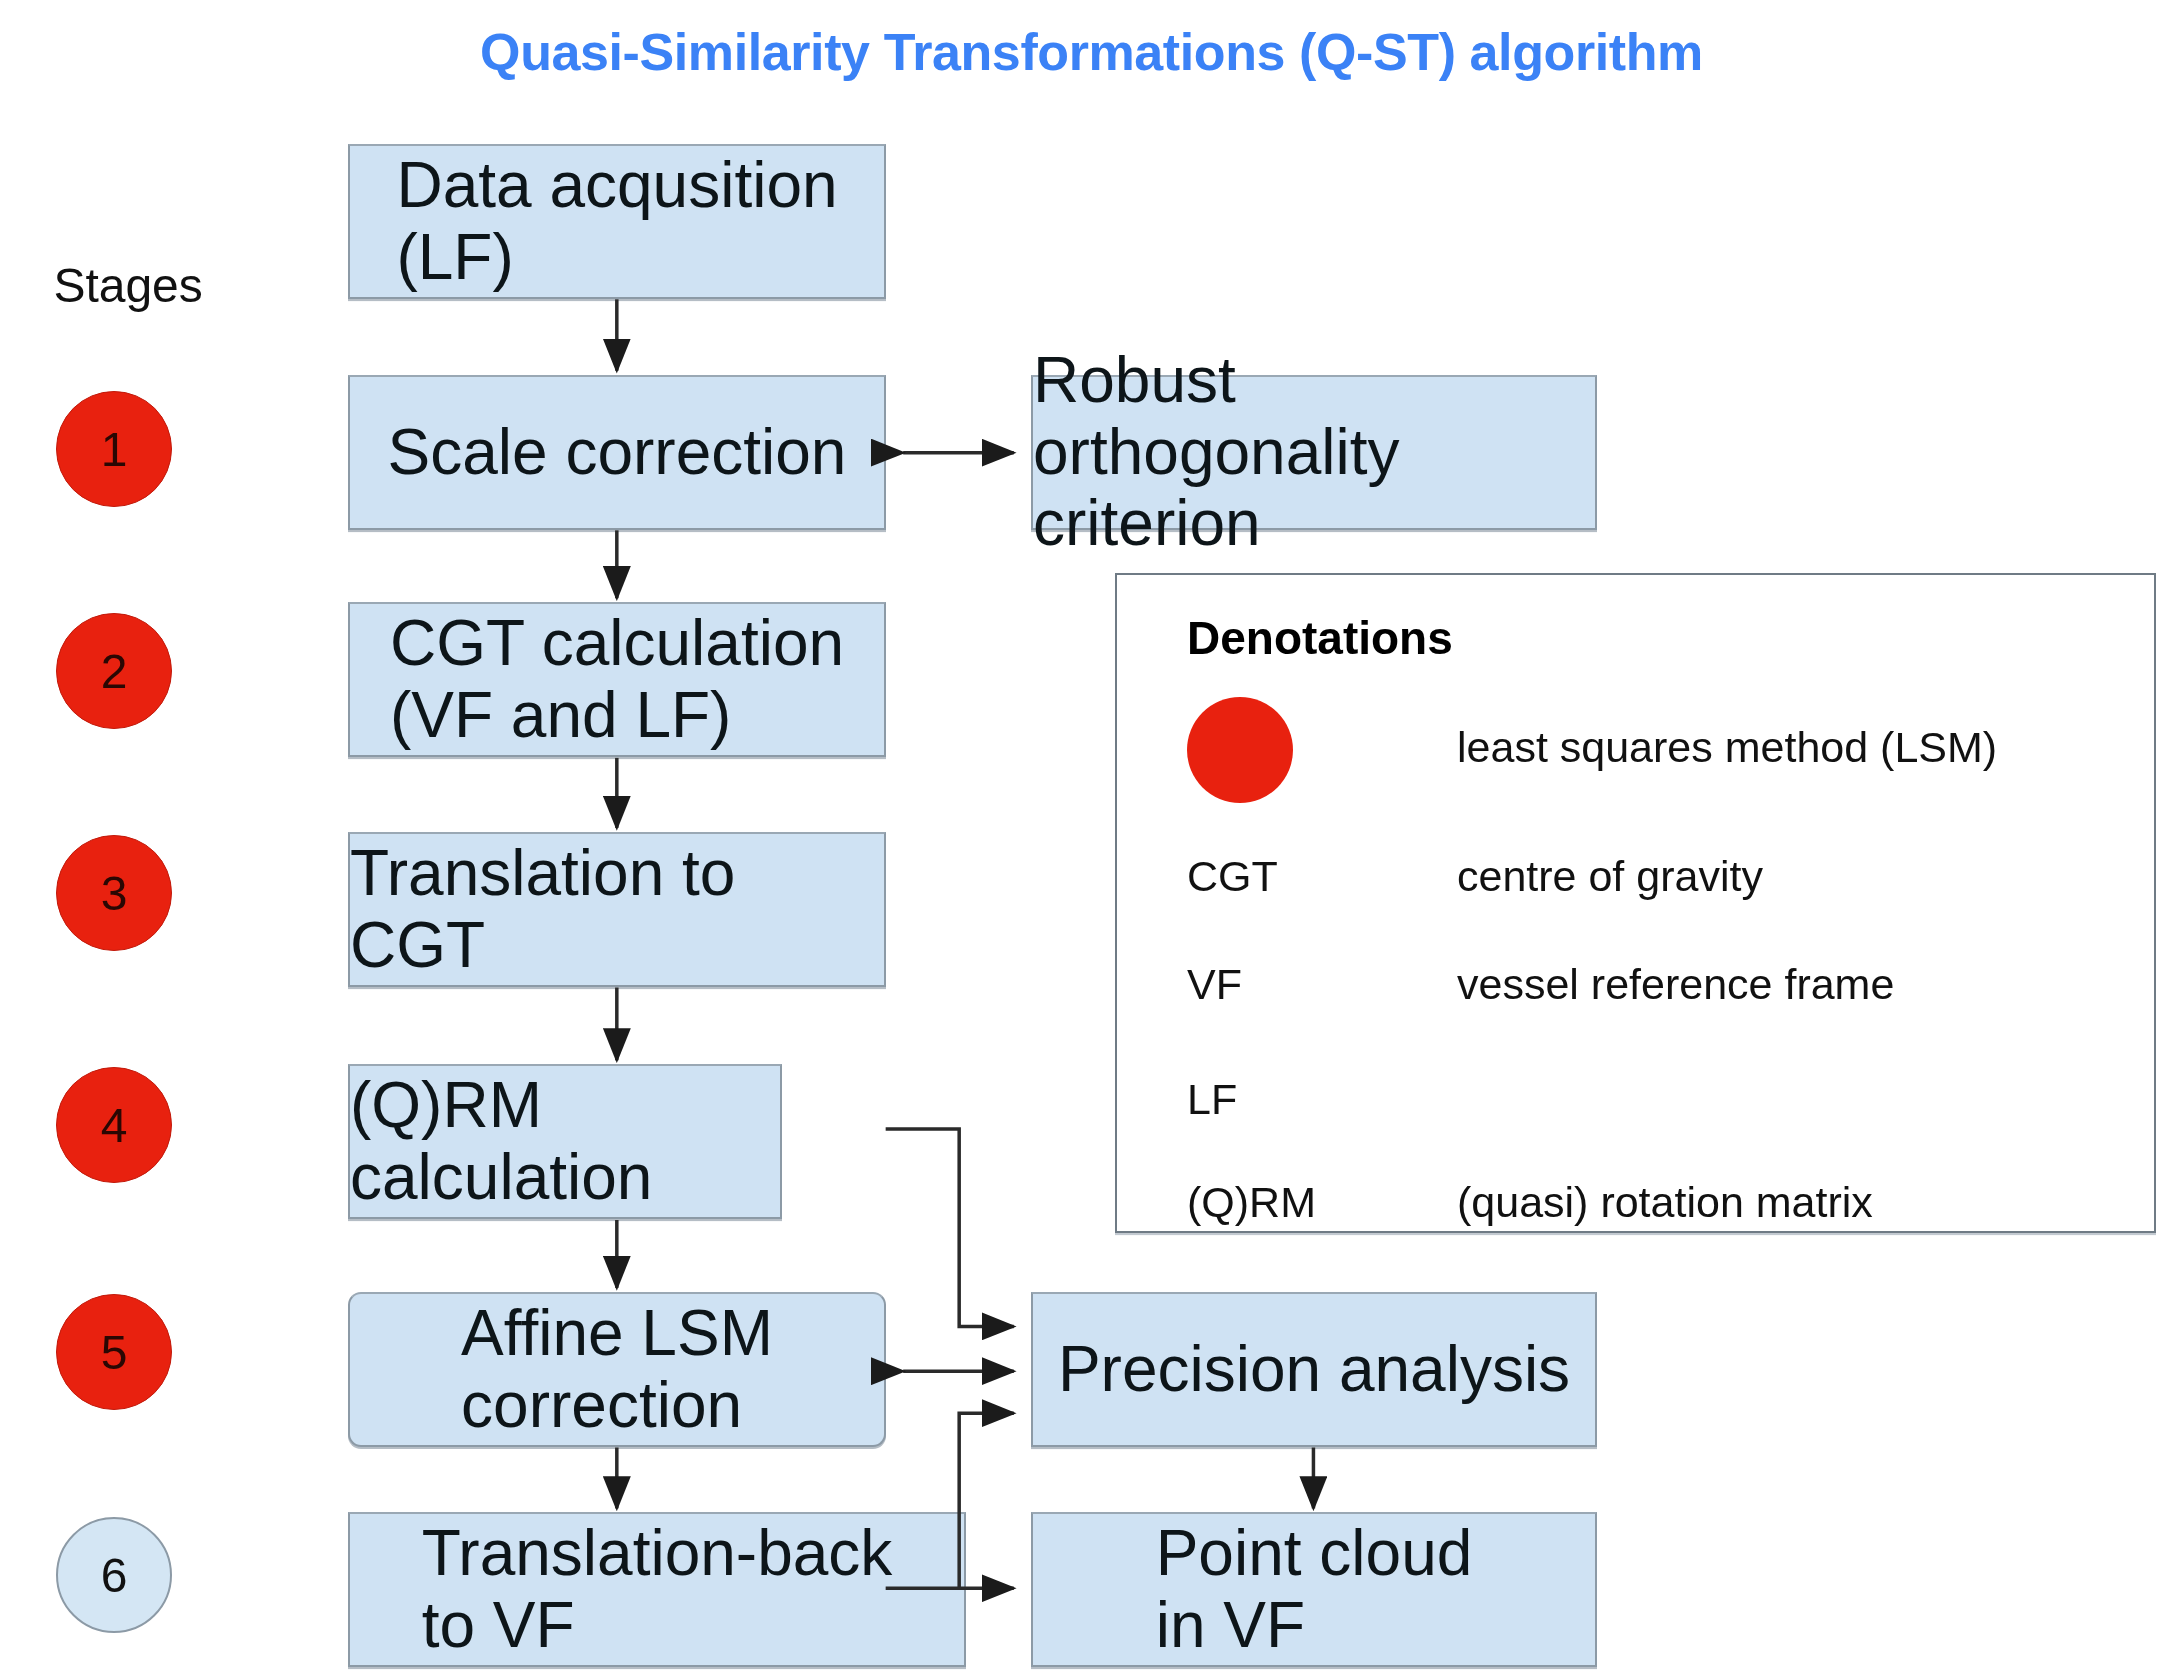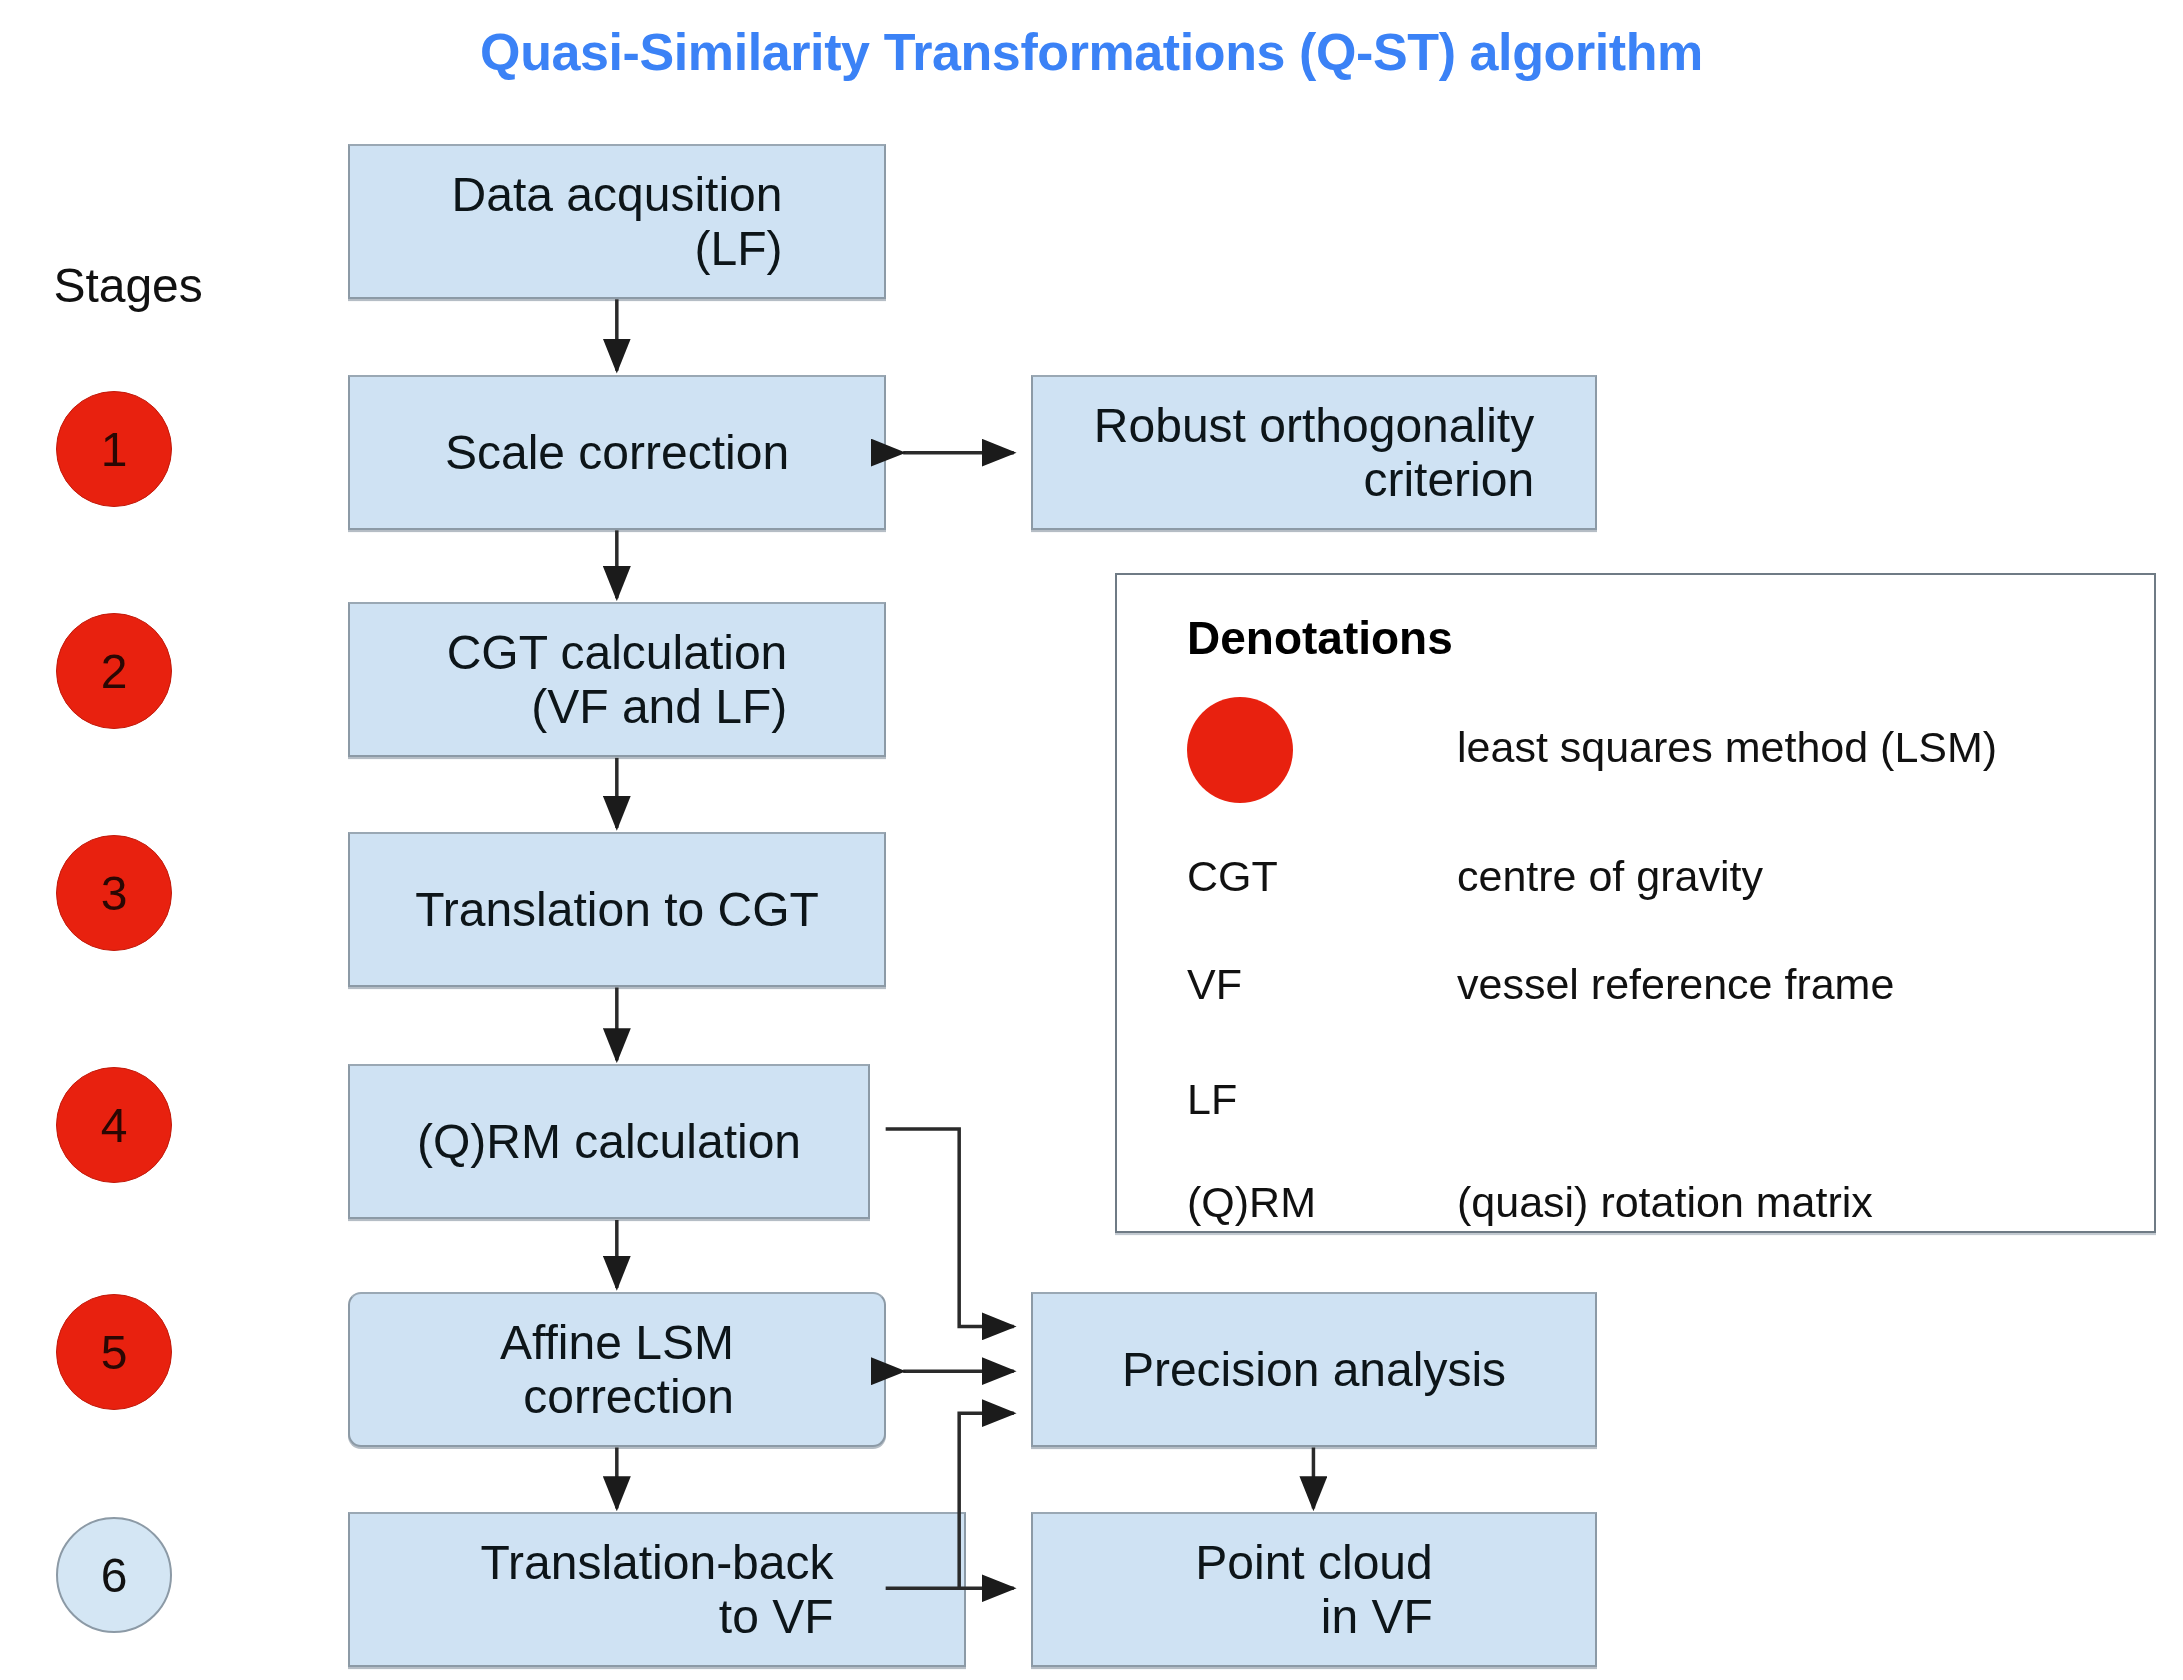--- a/index.html
+++ b/index.html
@@ -19,22 +19,22 @@
     color:#3b82f6;
   }
 
   .node{
     position:absolute;
     background:#cfe2f3;
     border:2.1px solid #8c9aa6;
     border-top-color:#9aa8b4;
     box-sizing:border-box;
     display:flex;align-items:center;justify-content:center;
-    text-align:right;
-    font-size:48px;line-height:1.12;
+    text-align:left;
+    font-size:64px;line-height:1.12;
     color:#0d1519;
     white-space:pre-line;
     box-shadow:0 2.1px 0 rgba(120,135,150,.55);
   }
 
   #stages-label{
     position:absolute;left:12.6px;top:258px;width:231px;
     text-align:center;font-size:48px;color:#111;
   }
   .stage-badge{
@@ -105,21 +105,21 @@
   <div class="node" style="left:348px;top:144px;width:538px;height:155px;">Data acqusition
 (LF)</div>
 
   <div class="node" style="left:348px;top:375px;width:538px;height:155px;">Scale correction</div>
 
   <div class="node" style="left:348px;top:602px;width:538px;height:155px;">CGT calculation
 (VF and LF)</div>
 
   <div class="node" style="left:348px;top:832px;width:538px;height:155px;">Translation to CGT</div>
 
-  <div class="node" style="left:348px;top:1064px;width:522px;height:155px;">(Q)RM calculation</div>
+  <div class="node" style="left:348px;top:1064px;width:434px;height:155px;">(Q)RM calculation</div>
 
   <div class="node" style="left:348px;top:1292px;width:538px;height:155px;border-radius:13px;">Affine LSM
 correction</div>
 
   <div class="node" style="left:348px;top:1512px;width:618px;height:155px;">Translation-back
 to VF</div>
 
   <div class="node" style="left:1031px;top:375px;width:566px;height:155px;">Robust orthogonality
 criterion</div>
 

